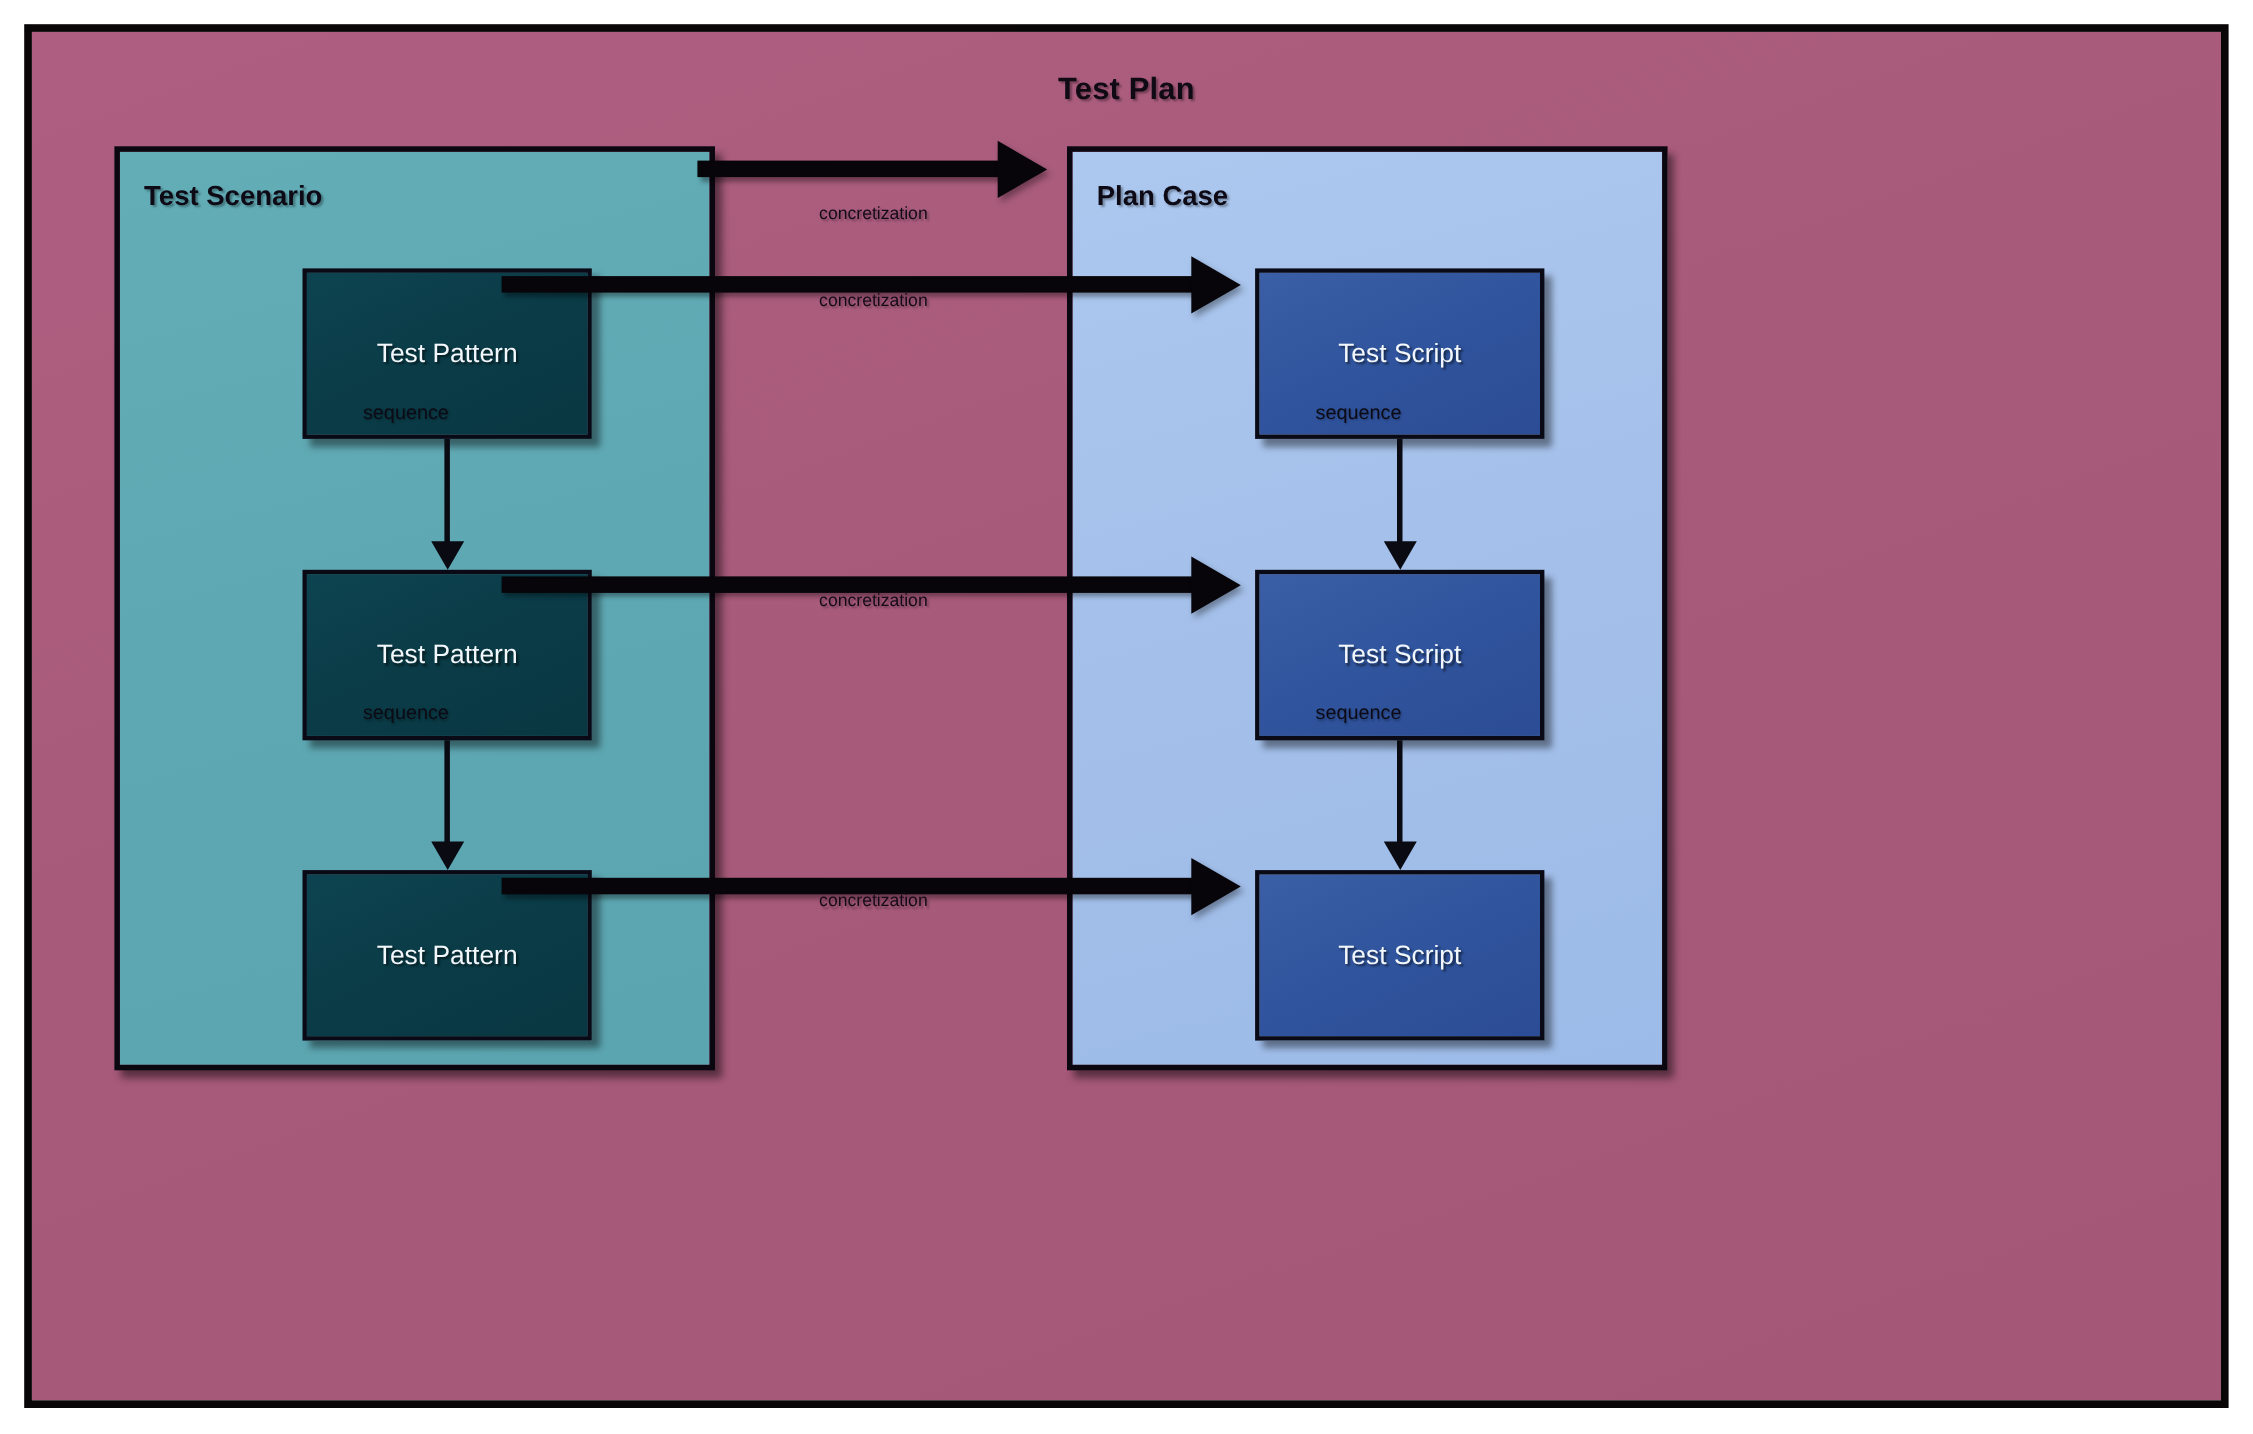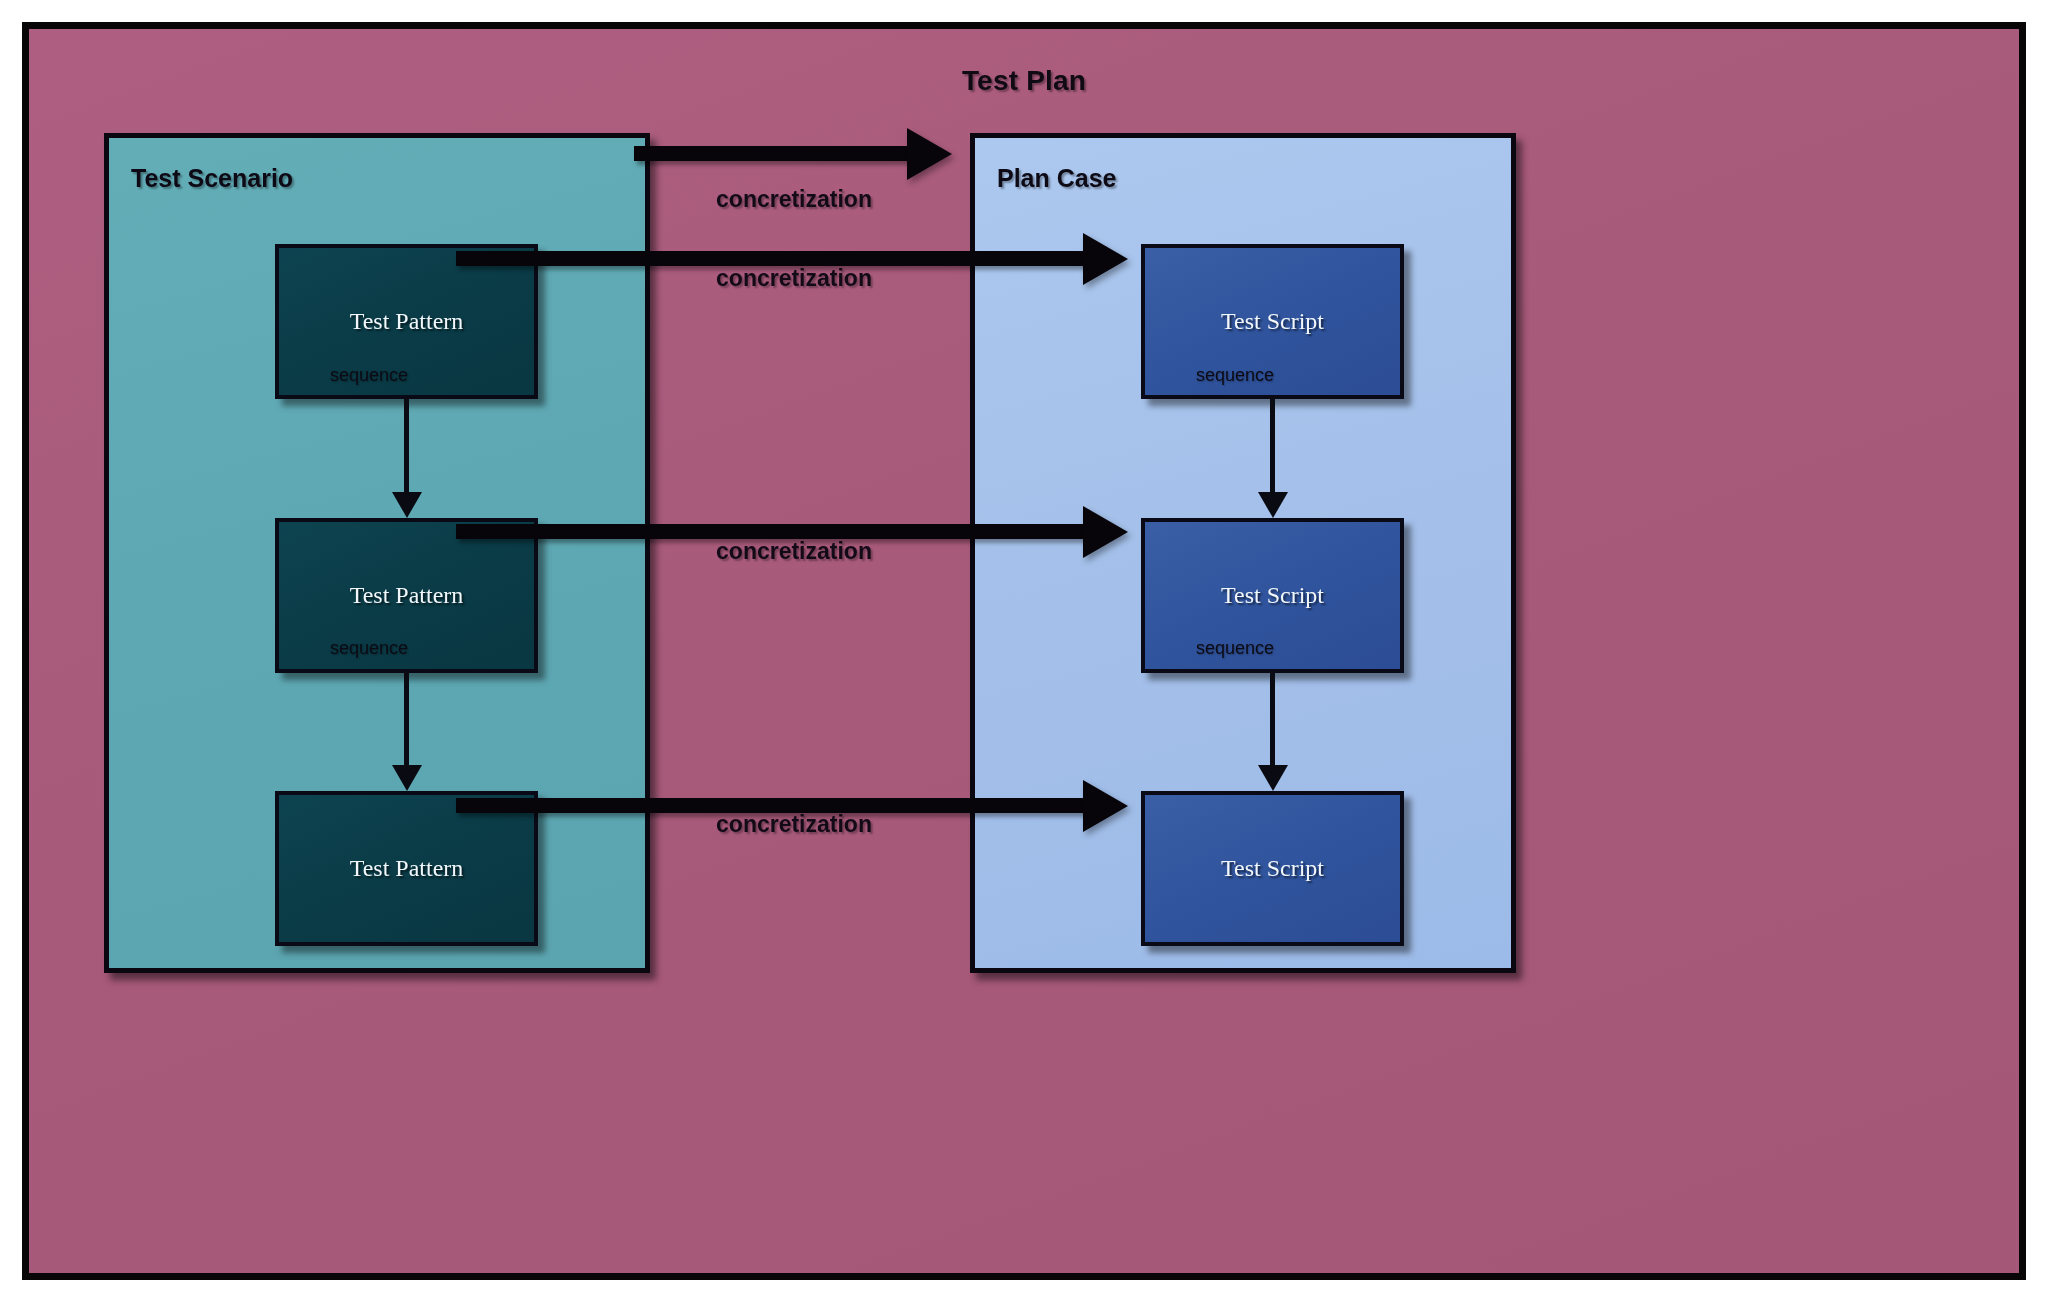--- a/index.html
+++ b/index.html
@@ -84,21 +84,20 @@
     align-items: center;
     justify-content: center;
     border: 4px solid #0a0a16;
     font-size: 24px;
     color: #f2f7fb;
     text-shadow: 2px 2px 2px rgba(0,0,0,0.55);
     box-shadow: 7px 7px 6px rgba(0,0,0,0.42);
     white-space: nowrap;
     width: 263px;
     height: 155px;
-    font-family: Liberation Serif, serif;
   }
   .node-pattern {
     background: linear-gradient(155deg, #0d4350 0%, #0a3b46 55%, #093742 100%);
   }
   .node-script {
     background: linear-gradient(155deg, #3a5fa6 0%, #2f539c 55%, #2c4d95 100%);
   }
 
   
   .thick-arrow {
@@ -148,22 +147,22 @@
     width: 0;
     height: 0;
     border-left: 15px solid transparent;
     border-right: 15px solid transparent;
     border-top: 26px solid #0a0a12;
   }
 
   
   .edge-label {
     position: absolute;
-    font-size: 23px;
-    font-weight: bold;
+    font-size: 16px;
+    font-weight: normal;
     color: #130a18;
     text-shadow: 2px 2px 2px rgba(0,0,0,0.32);
     white-space: nowrap;
     transform: translateX(-50%);
   }
   .edge-label.seq {
     font-weight: normal;
     font-size: 18px;
     color: #0c0a14;
     text-shadow: 1px 1px 2px rgba(0,0,0,0.3);

